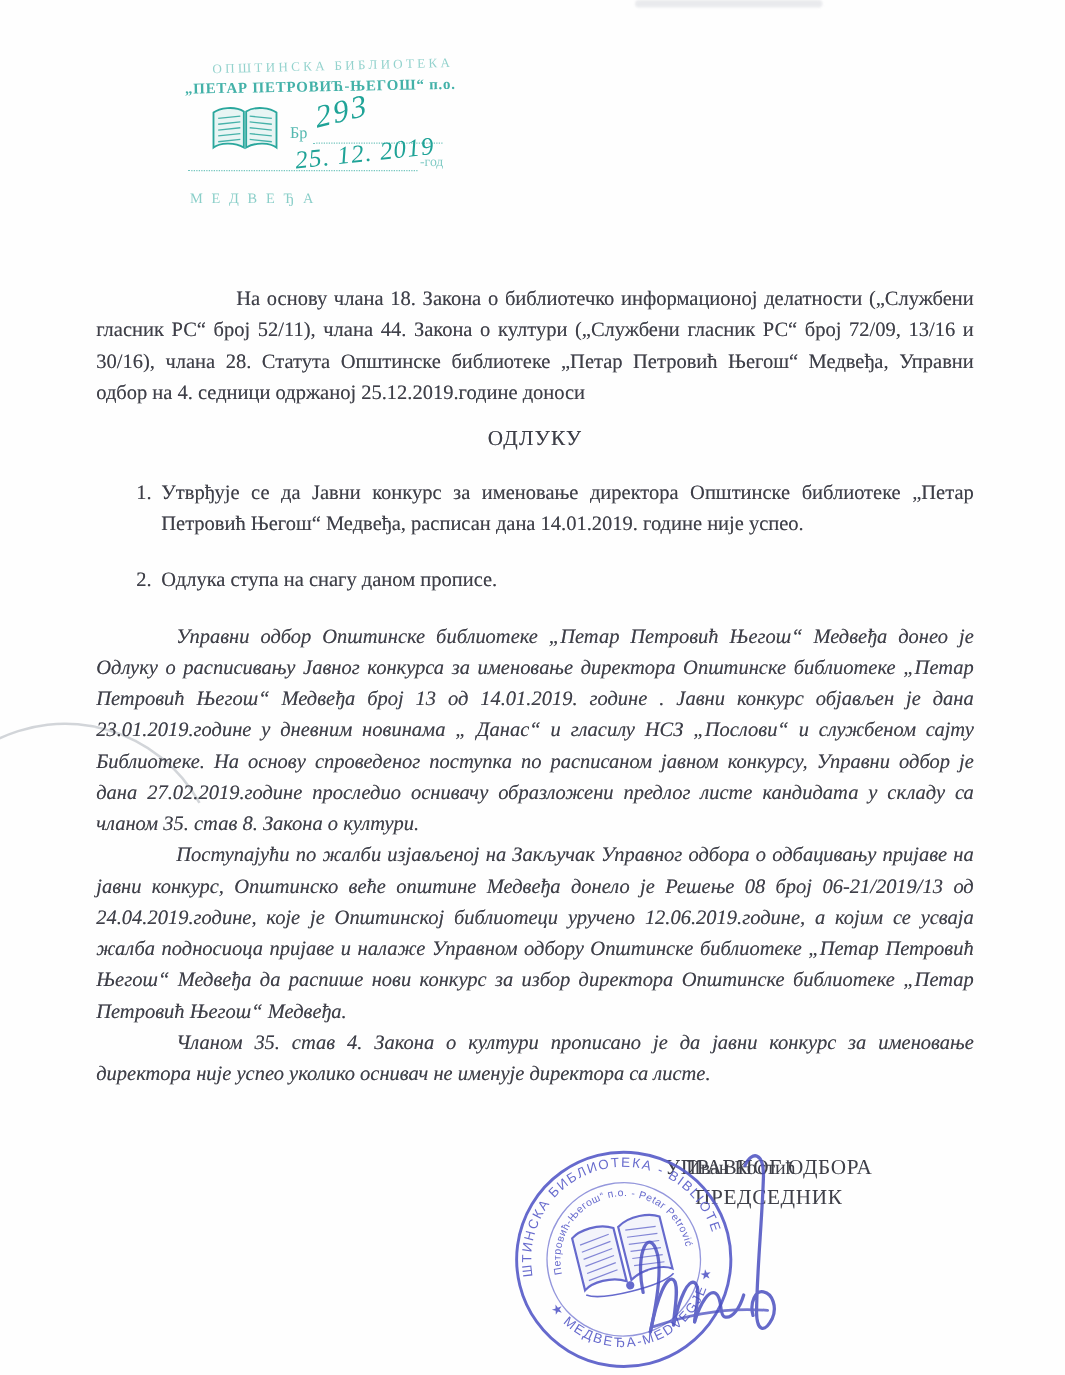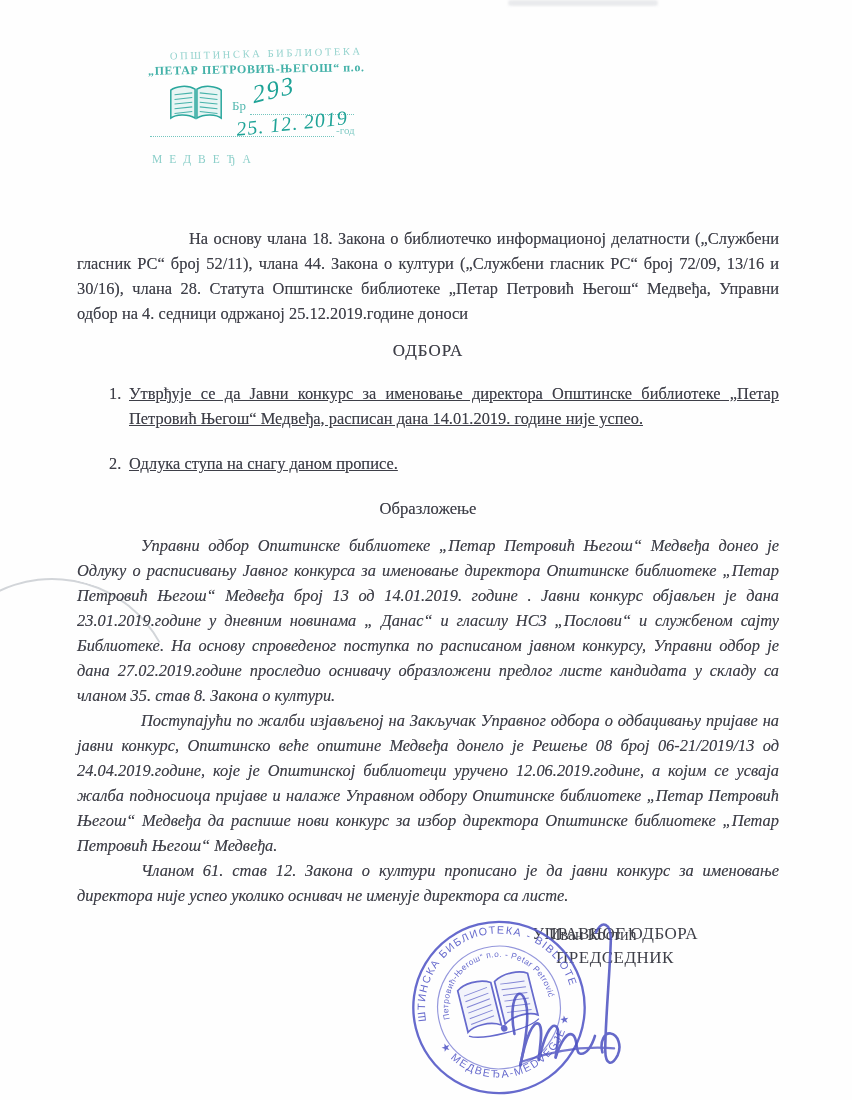--- a/index.html
+++ b/index.html
@@ -60,21 +60,21 @@
   .heading{
     text-align:center;font-size:17px;letter-spacing:1px;
     margin:12px 0 10px 0 !important;text-indent:0 !important;
   }
   .heading2{
     text-align:center;font-size:16.6px;
     margin:12px 0 12px 0 !important;text-indent:0 !important;
   }
   .ditem{display:flex;margin:0 0 20px 0;}
   .ditem .dnum{width:20px;margin-left:32px;flex:none;}
-  .ditem .dtext{flex:1;text-align:justify;text-decoration:underline;}
+  .ditem .dtext{flex:1;text-align:justify;}
   .rat{text-indent:64px;font-style:italic;}
   
   .sig-title{
     position:absolute;left:503px;top:922px;width:224px;text-align:center;
     font-size:17px;line-height:24px;letter-spacing:.5px;
   }
   .sig-name{position:absolute;left:549px;top:926px;font-size:16px;}
   .autograph{position:absolute;left:494px;top:920px;transform:rotate(-5deg);}
   
   .rstamp{position:absolute;left:404px;top:915px;opacity:.92;}
@@ -114,34 +114,33 @@
     <div class="date">25. 12. 2019</div>
     <div class="dots2"></div>
     <div class="god">-год</div>
     <div class="city">МЕДВЕЂА</div>
   </div>
 
   <div class="ghost-arc"></div>
 
   <div class="doc">
     <p class="intro">На основу члана 18. Закона о библиотечко информационој делатности („Службени гласник РС“ број 52/11), члана 44. Закона о култури („Службени гласник РС“ број 72/09, 13/16 и 30/16), члана 28. Статута Општинске библиотеке „Петар Петровић Његош“ Медвеђа, Управни одбор на 4. седници одржаној 25.12.2019.године доноси</p>
-    <p class="heading">ОДБОРА</p>
+    <p class="heading">ОДЛУКУ</p>
     <div style="height:8px"></div>
     <div class="ditem">
       <span class="dnum">1.</span>
       <span class="dtext">Утврђује се да Јавни конкурс за именовање директора Општинске библиотеке „Петар Петровић Његош“ Медвеђа, расписан дана 14.01.2019. године није успео.</span>
     </div>
     <div class="ditem">
       <span class="dnum">2.</span>
       <span class="dtext">Одлука ступа на снагу даном прописе.</span>
     </div>
-    <p class="heading2">Образложење</p>
     <p class="rat">Управни одбор Општинске библиотеке „Петар Петровић Његош“ Медвеђа донео је Одлуку о расписивању Јавног конкурса за именовање директора Општинске библиотеке „Петар Петровић Његош“ Медвеђа број 13 од 14.01.2019. године . Јавни конкурс објављен је дана 23.01.2019.године у дневним новинама „ Данас“ и гласилу НСЗ „Послови“ и службеном сајту Библиотеке. На основу спроведеног поступка по расписаном јавном конкурсу, Управни одбор је дана 27.02.2019.године проследио оснивачу образложени предлог листе кандидата у складу са чланом 35. став 8. Закона о култури.</p>
     <p class="rat">Поступајући по жалби изјављеној на Закључак Управног одбора о одбацивању пријаве на јавни конкурс, Општинско веће општине Медвеђа донело је Решење 08 број 06-21/2019/13 од 24.04.2019.године, које је Општинској библиотеци уручено 12.06.2019.године, а којим се усваја жалба подносиоца пријаве и налаже Управном одбору Општинске библиотеке „Петар Петровић Његош“ Медвеђа да распише нови конкурс за избор директора Општинске библиотеке „Петар Петровић Његош“ Медвеђа.</p>
-    <p class="rat">Чланом 61. став 12. Закона о култури прописано је да јавни конкурс за именовање директора није успео уколико оснивач не именује директора са листе.</p>
+    <p class="rat">Чланом 35. став 4. Закона о култури прописано је да јавни конкурс за именовање директора није успео уколико оснивач не именује директора са листе.</p>
   </div>
 
   <div class="sig-title">
     <div>УПРАВНОГ ОДБОРА</div>
     <div>ПРЕДСЕДНИК</div>
   </div>
   <div class="sig-name">Иван Костић</div>
 
   <svg class="rstamp" width="190" height="185" viewBox="0 0 190 190" xmlns="http://www.w3.org/2000/svg">
     <g transform="rotate(-14 95 95)" stroke="none" fill="none">

